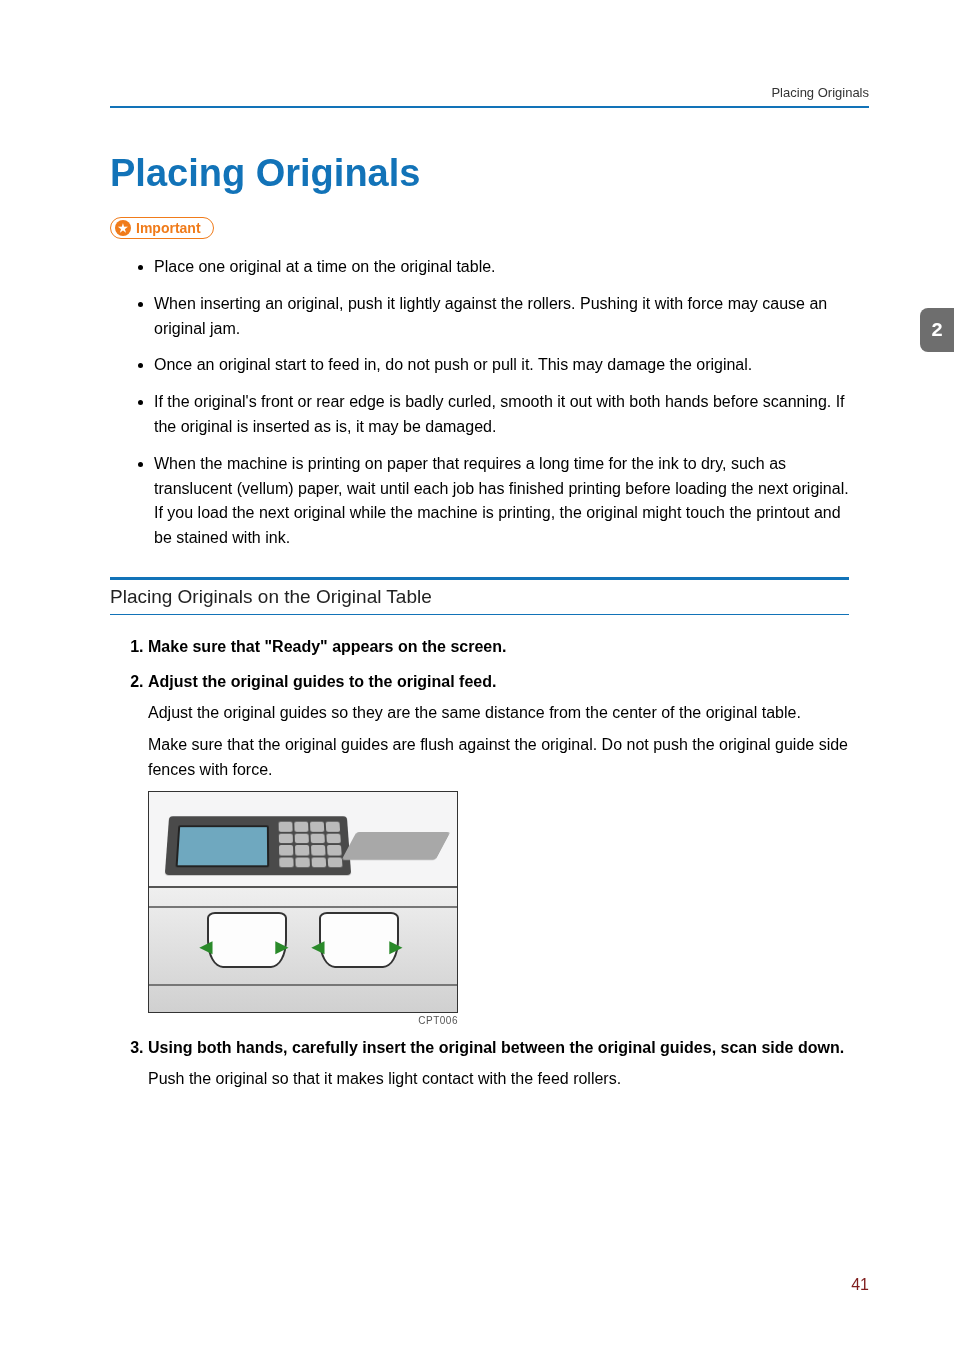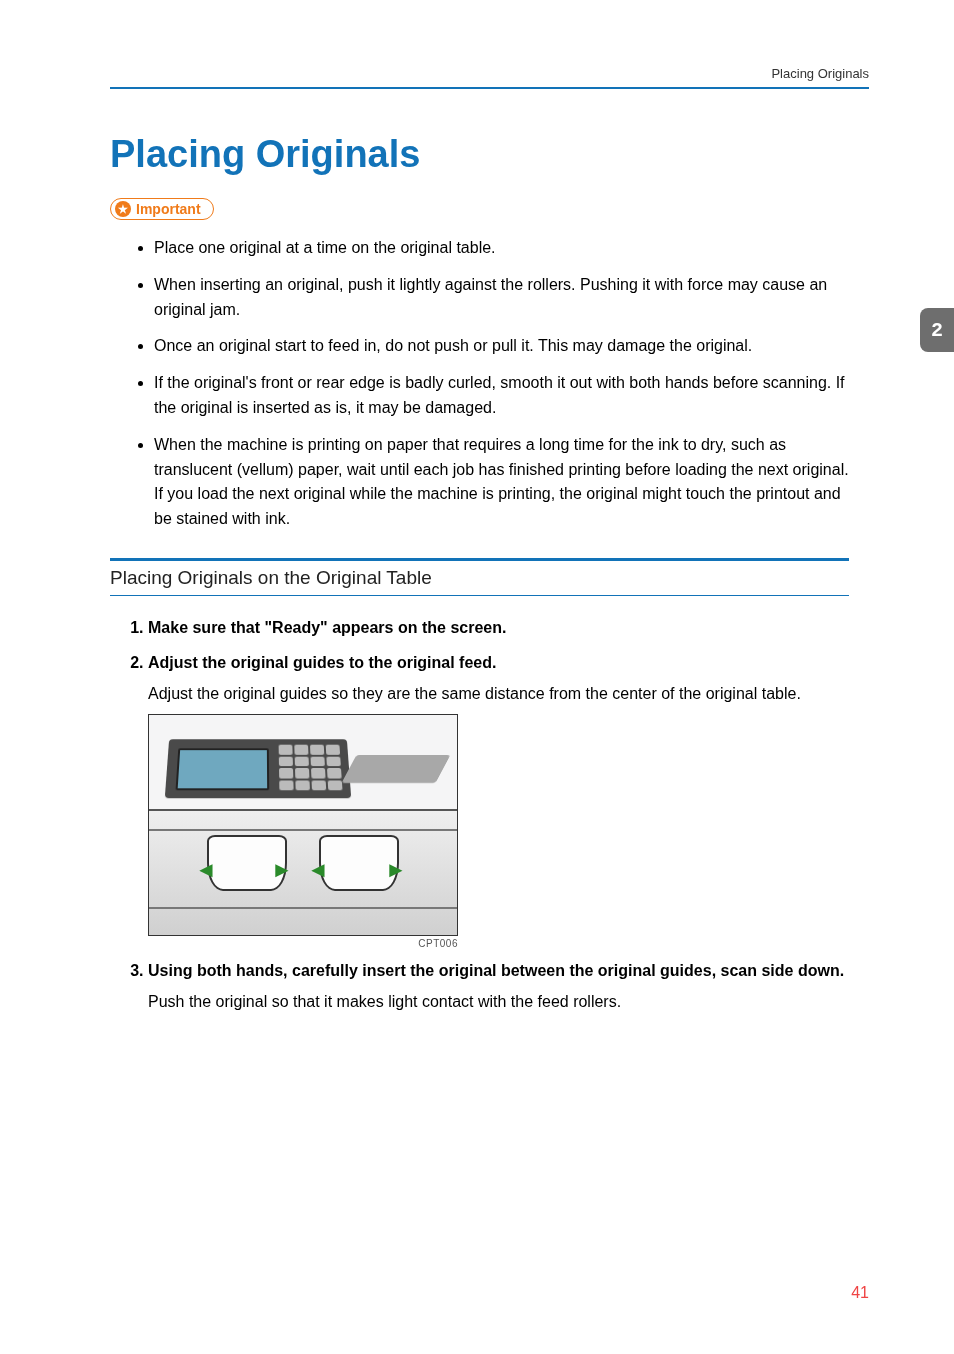--- a/index.html
+++ b/index.html
@@ -7,21 +7,21 @@
     padding: 0;
     background: #fff;
     font-family: "Helvetica Neue", Arial, sans-serif;
     color: #000;
   }
   .page {
     width: 954px;
     height: 1354px;
     position: relative;
     box-sizing: border-box;
-    padding: 66px 85px 0 110px;
+    padding: 85px 85px 0 110px;
   }
   .running-head {
     text-align: right;
     font-size: 13px;
     color: #333;
     margin-bottom: 6px;
   }
   .head-rule {
     border: none;
     border-top: 2px solid #1273b8;
@@ -226,24 +226,24 @@
   .fig-arrow.r2 { left: 236px; color: #2a8a2a; }
   .fig-caption {
     text-align: right;
     font-size: 10px;
     color: #555;
     margin-top: 2px;
     letter-spacing: 0.5px;
   }
   .page-number {
     position: absolute;
-    bottom: 52px;
+    bottom: 60px;
     right: 85px;
     font-size: 16px;
-    color: #ef4444;
+    color: #7f1d1d;
   }
 </style>
 </head>
 <body>
 
 <div class="page">
 
   <div class="running-head">Placing Originals</div>
   <hr class="head-rule">
 
@@ -274,20 +274,21 @@
 
     <ol class="steps">
 
       <li>
         <p class="step-head">Make sure that "Ready" appears on the screen.</p>
       </li>
 
       <li>
         <p class="step-head">Adjust the original guides to the original feed.</p>
         <p class="step-body">Adjust the original guides so they are the same distance from the center of the original table.</p>
+        <p class="step-body">Make sure that the original guides are flush against the original. Do not push the original guide side fences with force.</p>
 
         <div class="figure">
           <div class="figure-box">
             <div class="fig-control-panel">
               <div class="fig-screen"></div>
               <div class="fig-keypad">
                 <span></span>
                   <span></span>
                   <span></span>
                   <span></span>

